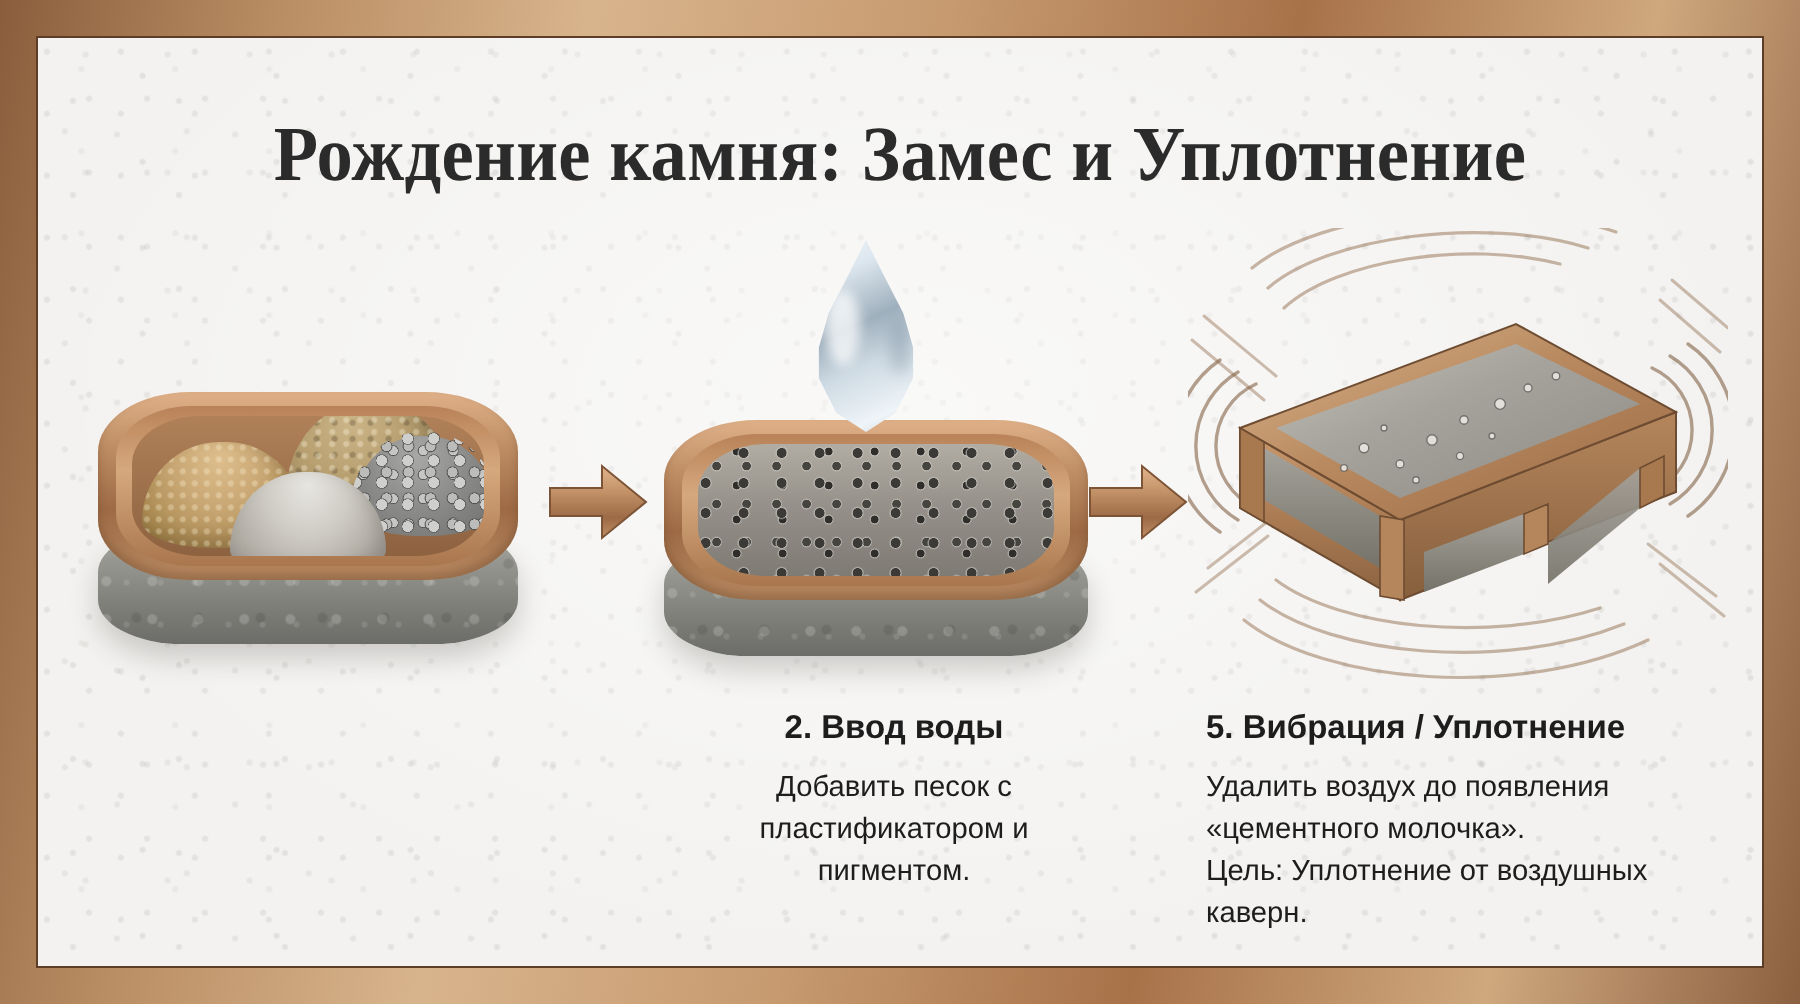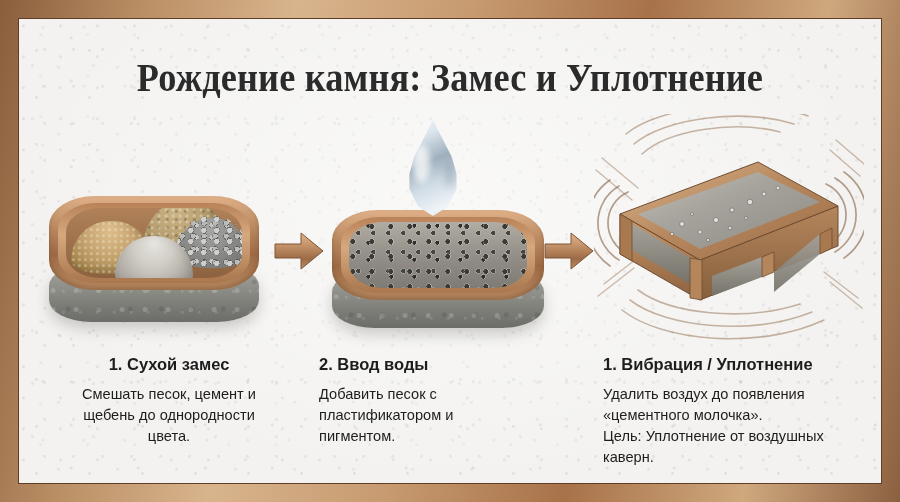--- a/index.html
+++ b/index.html
@@ -158,21 +158,21 @@
   #droplet::after{
     content:"";position:absolute;right:14%;top:40%;width:16%;height:30%;
     border-radius:50%;background:rgba(120,140,155,.45);filter:blur(4px);
   }
 
   
   .caption{position:absolute;top:335px;z-index:4;color:#1d1d1d;}
   .cap-head{font-weight:700;font-size:16.5px;line-height:20px;margin-bottom:10px;}
   .cap-body{font-size:14.6px;line-height:21px;white-space:pre-line;}
   #cap1{left:24px;width:252px;text-align:center;}
-  #cap2{left:300px;width:232px;text-align:left;}
+  #cap2{left:312px;width:232px;text-align:center;}
   #cap3{left:584px;width:282px;text-align:left;}
 </style>
 </head>
 <body>
 
 <div id="poster">
 
   <div class="frame-inner-line"></div>
 
   <div id="canvas">
@@ -307,36 +307,30 @@
           </g>
 
           <polygon points="8,64 8,104 20,111 20,71" fill="#a8784f" stroke="#6e4c31" stroke-width=".8"></polygon>
           <polygon points="78,108 78,148 90,150 90,110" fill="#b5865c" stroke="#6e4c31" stroke-width=".8"></polygon>
           <polygon points="150,107 150,127 162,122 162,102" fill="#b5865c" stroke="#6e4c31" stroke-width=".8"></polygon>
           <polygon points="208,84 208,104 220,98 220,78" fill="#a8784f" stroke="#6e4c31" stroke-width=".8"></polygon>
         </svg>
       </div>
     </div>
 
-    <div class="caption" id="cap1">
-      <div class="cap-head">1. Сухой замес</div>
-      <div class="cap-body">Смешать песок, цемент и
-щебень до однородности
-цвета.</div>
-    </div>
 
     <div class="caption" id="cap2">
       <div class="cap-head">2. Ввод воды</div>
       <div class="cap-body">Добавить песок с
 пластификатором и
 пигментом.</div>
     </div>
 
     <div class="caption" id="cap3">
-      <div class="cap-head">1. Вибрация / Уплотнение</div>
+      <div class="cap-head">5. Вибрация / Уплотнение</div>
       <div class="cap-body">Удалить воздух до появления
 «цементного молочка».
 Цель: Уплотнение от воздушных
 каверн.</div>
     </div>
 
   </div>
 </div>
 
 </body></html>

